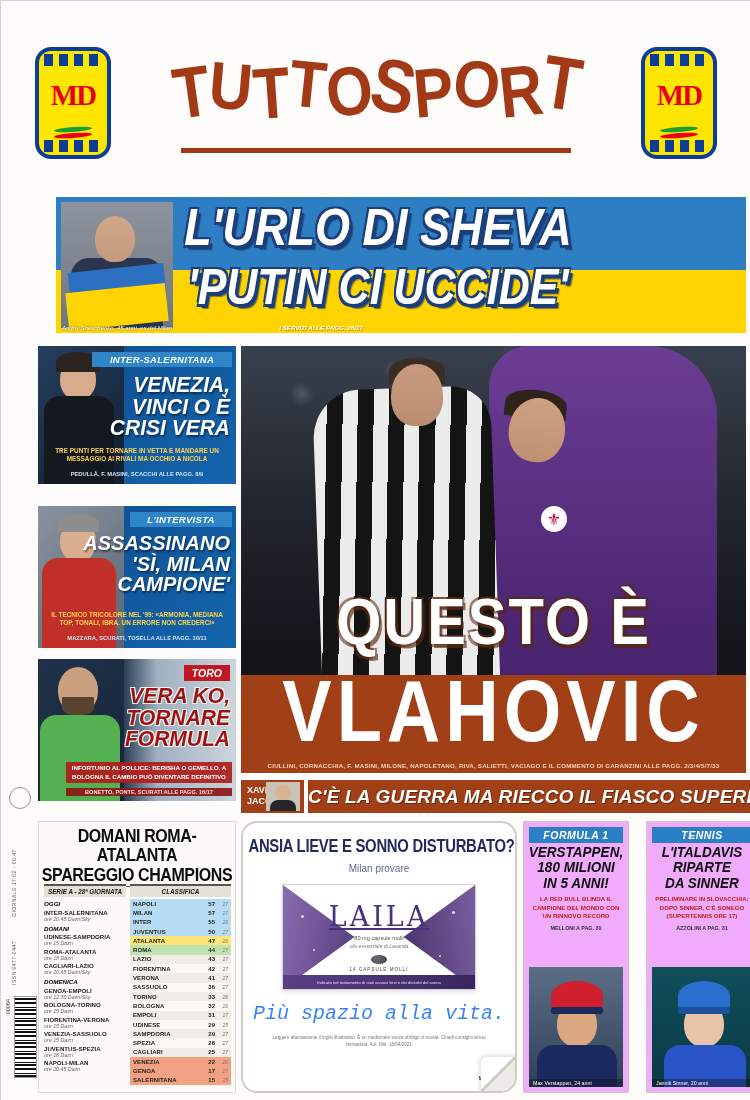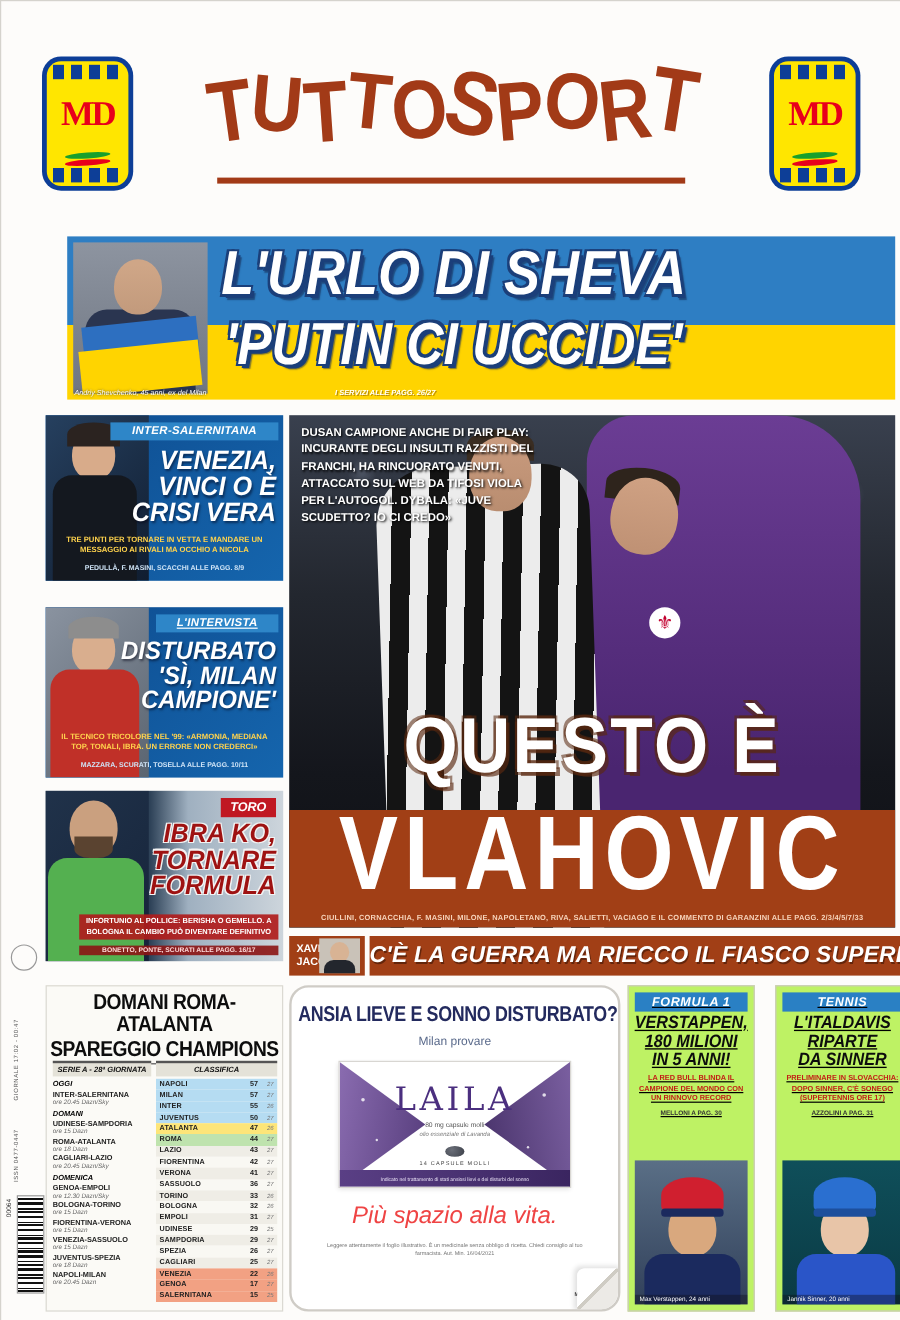--- a/index.html
+++ b/index.html
@@ -113,34 +113,34 @@
   .z-m{background:#efede6;} .z-m.alt{background:#f9f8f3;} .z-rel{background:#f2a183;}
 
   
   .ad{position:absolute;left:240px;top:820px;width:276px;height:272px;background:#fff;border:2px solid #cfccc6;border-radius:16px;box-sizing:border-box;overflow:hidden;}
   .ad-head{margin-top:14px;text-align:center;font-size:15.5px;font-weight:bold;color:#232a5e;transform:scale(0.96,1.15);letter-spacing:-0.3px;white-space:nowrap;}
   .ad-lead{margin-top:8px;text-align:center;font-size:10px;color:#5b6b8c;}
   .ad-box{position:relative;width:192px;height:104px;margin:10px auto 0;border:1px solid #d8d6d2;background:#fff;box-shadow:0 2px 4px rgba(0,0,0,.12);overflow:hidden;}
   .ad-curtL{position:absolute;left:0;top:0;bottom:0;width:60%;background:linear-gradient(100deg,#8a6cb0,#3c2562);clip-path:polygon(0 0,62% 50%,0 100%);}
   .ad-curtR{position:absolute;right:0;top:0;bottom:0;width:60%;background:linear-gradient(260deg,#7a5fa0,#2e1b4e);clip-path:polygon(100% 0,38% 50%,100% 100%);}
   .ad-star{position:absolute;border-radius:50%;background:#fff;opacity:.8;}
-  .ad-logo{position:absolute;left:0;right:0;top:16px;text-align:center;font-family:"DejaVu Serif",serif;font-size:27px;color:#4b2f7f;letter-spacing:3px;}
+  .ad-logo{position:absolute;left:0;right:0;top:16px;text-align:center;font-family:"DejaVu Serif",serif;font-size:27px;color:#4b2f7f;letter-spacing:3px;text-decoration:underline;}
   .ad-sub1{position:absolute;left:0;right:0;top:50px;text-align:center;font-size:5.6px;color:#555;}
   .ad-sub2{position:absolute;left:0;right:0;top:58px;text-align:center;font-size:5px;color:#777;font-style:italic;}
   .ad-pill{position:absolute;left:50%;top:70px;width:16px;height:9px;margin-left:-8px;border-radius:50%;background:radial-gradient(circle at 35% 35%,#6a6e78,#3c4049);}
   .ad-sub3{position:absolute;left:0;right:0;top:82px;text-align:center;font-size:4.6px;letter-spacing:1px;color:#444;}
   .ad-strip{position:absolute;left:0;right:0;bottom:0;height:14px;background:linear-gradient(90deg,#5a3f85,#3a2560);color:#e8e0f5;font-size:4.2px;display:flex;align-items:center;justify-content:center;text-align:center;padding:0 8px;}
-  .ad-tag{margin-top:12px;text-align:center;font-family:Liberation Sans, sans-serif;font-style:italic;font-size:20px;color:#ef4444;}
+  .ad-tag{margin-top:12px;text-align:center;font-family:Liberation Mono, monospace;font-style:italic;font-size:20px;color:#3b82f6;}
   .ad-legal{margin:10px auto 0;width:86%;text-align:center;font-size:4.6px;color:#777;line-height:1.5;}
   .ad-brand{position:absolute;right:14px;bottom:10px;font-size:4.5px;color:#444;text-align:center;font-weight:bold;}
   .ad-brand-mark{font-size:9px;color:#222;line-height:1;}
   .ad-fold{position:absolute;right:-2px;bottom:-2px;width:36px;height:36px;background:linear-gradient(315deg,#eceae6 0 49%,#cfccc4 49% 55%,#fff 55%);border-top-left-radius:6px;box-shadow:-2px -2px 4px rgba(0,0,0,.12);}
 
   
-  .minibox{position:absolute;top:820px;height:272px;background:#bef264;border:1px solid #ccc9c0;box-sizing:border-box;overflow:hidden;text-decoration:underline;}
+  .minibox{position:absolute;top:820px;height:272px;background:#f0abfc;border:1px solid #ccc9c0;box-sizing:border-box;overflow:hidden;}
   .mb-label{margin:5px 5px 4px;background:#2a80c4;color:#fff;font-weight:bold;font-style:italic;font-size:10.5px;text-align:center;padding:2px 0;letter-spacing:0.5px;}
   .mb-head{text-align:center;font-size:13.5px;font-weight:bold;font-style:italic;color:#0d0d0d;line-height:1.02;transform:scaleY(1.1);margin-top:3px;}
   .mb-sub{margin:7px 4px 0;text-align:center;font-size:6.1px;font-weight:bold;color:#c22016;line-height:1.4;}
   .mb-credit{margin-top:4px;text-align:center;font-size:5.4px;font-weight:bold;color:#333;}
   .mb-photo{position:absolute;left:5px;right:5px;bottom:5px;height:120px;overflow:hidden;}
   .mb-cap{position:absolute;left:0;right:0;bottom:0;background:rgba(15,15,25,.4);color:#fff;font-size:5.3px;padding:1px 4px;}
 
   
   .edge-circle{position:absolute;left:8px;top:786px;width:20px;height:20px;border:1.5px solid #999;border-radius:50%;}
   .vtext{position:absolute;writing-mode:vertical-rl;transform:rotate(180deg);font-size:5px;color:#555;letter-spacing:0.5px;}
@@ -202,56 +202,55 @@
     <div class="sb-sub" style="bottom:20px;">TRE PUNTI PER TORNARE IN VETTA E MANDARE UN MESSAGGIO AI RIVALI MA OCCHIO A NICOLA</div>
     <div class="sb-credit" style="bottom:7px;">PEDULLÀ, F. MASINI, SCACCHI ALLE PAGG. 8/9</div>
   </div>
 
   <div class="sbox sb-blue" style="top:505px;height:142px;">
     <div class="sb-photo" style="background:linear-gradient(135deg,#8a93a0,#5a6470);">
       <div class="ph-head" style="left:22px;top:14px;width:36px;height:42px;background:#d9ae8e;"></div>
       <div class="ph-head" style="left:19px;top:8px;width:42px;height:18px;border-radius:50% 50% 0 0;background:#8d8d8d;"></div>
       <div class="ph-body" style="left:4px;top:52px;width:74px;height:90px;background:#c03028;"></div>
     </div>
-    <div class="sb-kicker" style="left:92px;right:4px;text-decoration:underline;">L'INTERVISTA</div>
+    <div class="sb-kicker" style="left:92px;right:4px;">L'INTERVISTA</div>
     <div class="sb-head" style="top:27px;font-size:20px;">
-      <div>DISTURBATO</div>
+      <div>ASSASSINANO</div>
       <div>'SÌ, MILAN</div>
       <div>CAMPIONE'</div>
     </div>
     <div class="sb-sub" style="bottom:20px;">IL TECNICO TRICOLORE NEL '99: «ARMONIA, MEDIANA TOP, TONALI, IBRA. UN ERRORE NON CREDERCI»</div>
     <div class="sb-credit" style="bottom:7px;">MAZZARA, SCURATI, TOSELLA ALLE PAGG. 10/11</div>
   </div>
 
   <div class="sbox" style="top:658px;height:142px;background:linear-gradient(90deg,#2e4258 0 44%,#9fb0c0 60%,#cdd5dc);">
     <div class="sb-photo" style="background:linear-gradient(135deg,#20324a,#16243a);">
       <div class="ph-head" style="left:20px;top:8px;width:40px;height:46px;background:#caa07f;"></div>
       <div class="ph-head" style="left:24px;top:38px;width:32px;height:18px;border-radius:0 0 40% 40%;background:#5a4330;"></div>
       <div class="ph-body" style="left:2px;top:56px;width:80px;height:86px;background:#54b050;"></div>
     </div>
     <div class="toro-kicker">TORO</div>
     <div class="toro-head">
-      <div>IBRA KO,</div>
+      <div>VERA KO,</div>
       <div>TORNARE</div>
       <div>FORMULA</div>
     </div>
     <div class="toro-sub">INFORTUNIO AL POLLICE: BERISHA O GEMELLO. A BOLOGNA IL CAMBIO PUÒ DIVENTARE DEFINITIVO</div>
     <div class="toro-credit">BONETTO, PONTE, SCURATI ALLE PAGG. 16/17</div>
   </div>
 
   <div class="main">
     <div class="bokeh"></div>
     <div class="pl-viola"></div>
     <div class="pl-viola-hair"></div>
     <div class="pl-viola-head"></div>
     <div class="giglio">⚜</div>
     <div class="pl-juve"></div>
     <div class="pl-juve-hair"></div>
     <div class="pl-juve-head"></div>
-    <div class="mn-kicker">DUSAN CAMPIONE ANCHE DI FAIR PLAY: INCURANTE DEGLI INSULTI RAZZISTI DEL FRANCHI, HA RINCUORATO VENUTI, ATTACCATO SUL WEB DA TIFOSI VIOLA PER L'AUTOGOL. DYBALA: «JUVE SCUDETTO? IO CI CREDO»</div>
     <div class="mn-h1">QUESTO È</div>
     <div class="mn-band"></div>
     <div class="mn-h2">VLAHOVIC</div>
     <div class="mn-credits">CIULLINI, CORNACCHIA, F. MASINI, MILONE, NAPOLETANO, RIVA, SALIETTI, VACIAGO E IL COMMENTO DI GARANZINI ALLE PAGG. 2/3/4/5/7/33</div>
   </div>
 
   <div class="jstrip">
     <div class="j-author">
       <div>XAVIER</div>
       <div>JACOBELLI</div>

